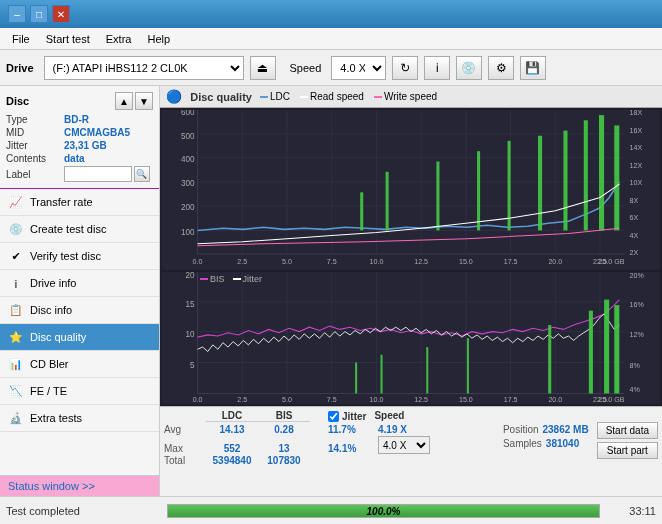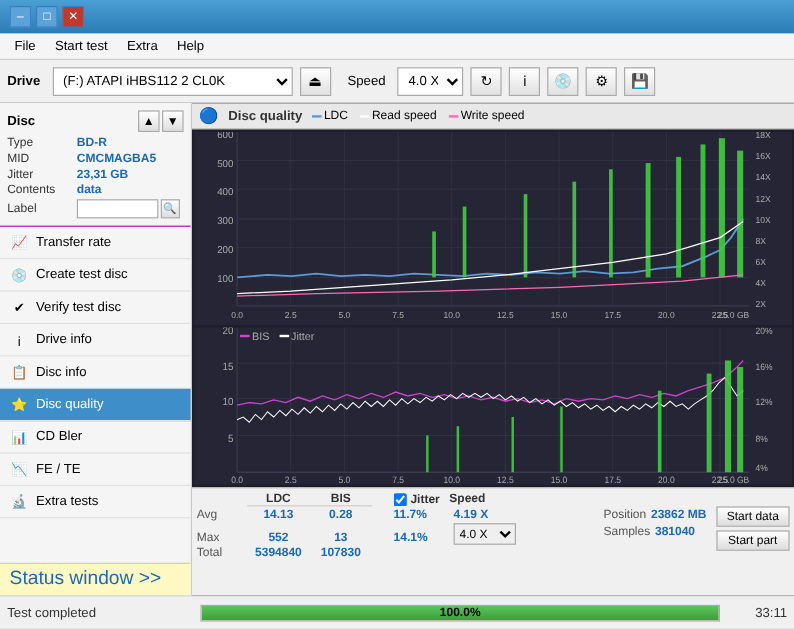--- a/index.html
+++ b/index.html
@@ -145,23 +145,23 @@
       margin-right: 6px;
       display: flex; align-items: center; justify-content: center;
       font-size: 11px;
     }
 
     
     .sidebar-status {
       margin-top: auto;
       border-top: 1px solid #ccc;
       padding: 4px 8px;
-      font-size: 16px;
-      cursor: pointer;
-      background: #fef9c3;
+      font-size: 11px;
+      cursor: pointer;
+      background: #f9a8d4;
       color: #1a69bb;
     }
 
     
     .content {
       flex: 1;
       background: #2d2d3a;
       display: flex;
       flex-direction: column;
       overflow: hidden;
@@ -241,20 +241,21 @@
       position: absolute;
       left: 0; top: 0;
     }
     .progress-text {
       position: absolute;
       left: 50%; top: 50%;
       transform: translate(-50%, -50%);
       font-size: 10px;
       color: #000;
       font-weight: bold;
+      font-style: italic;
     }
     .time-display {
       font-size: 11px;
       color: #333;
       width: 50px;
       text-align: right;
     }
   </style>
 </head>
 <body>

